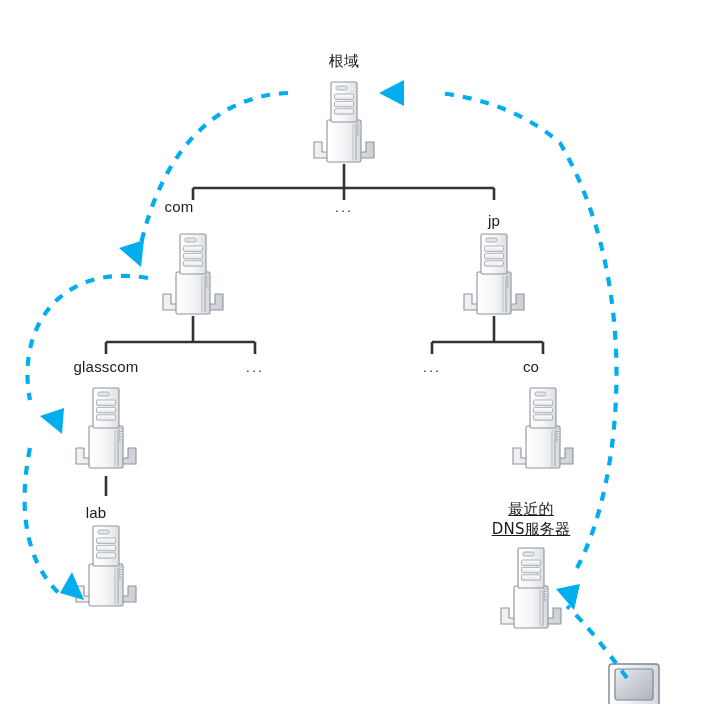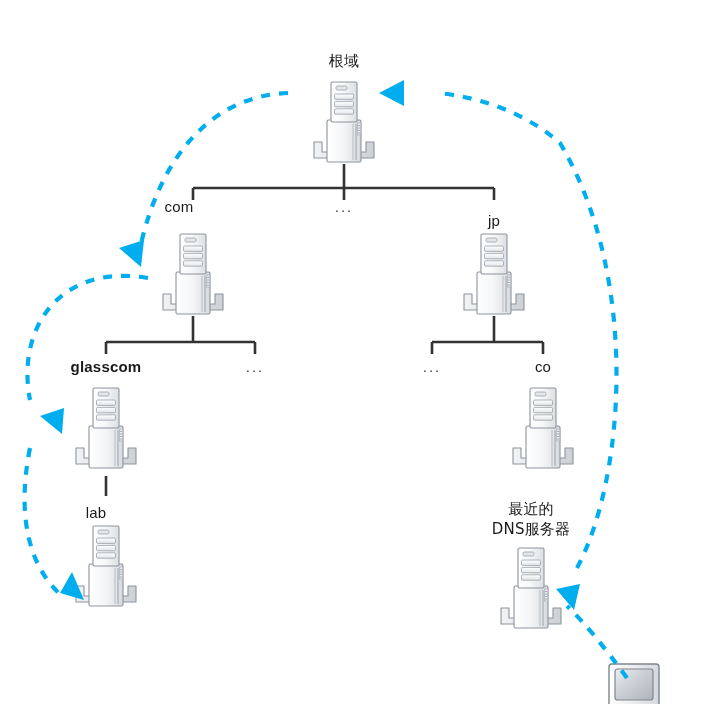--- a/index.html
+++ b/index.html
@@ -177,31 +177,31 @@
   </svg>
 
   <div class="label" style="left:344px;top:4px;transform:translateX(-50%);">根域</div>
 
   <div class="label" style="left:179px;top:150px;transform:translateX(-50%);">com</div>
 
   <div class="dots" style="left:344px;top:150px;transform:translateX(-50%);">...</div>
 
   <div class="label" style="left:494px;top:164px;transform:translateX(-50%);">jp</div>
 
-  <div class="label" style="left:106px;top:310px;transform:translateX(-50%);font-weight:bold;">glasscom</div>
+  <div class="label" style="left:106px;top:310px;transform:translateX(-50%);">glasscom</div>
 
   <div class="dots" style="left:255px;top:310px;transform:translateX(-50%);">...</div>
 
   <div class="dots" style="left:432px;top:310px;transform:translateX(-50%);">...</div>
 
-  <div class="label" style="left:543px;top:310px;transform:translateX(-50%);text-align:right;">co</div>
+  <div class="label" style="left:531px;top:310px;transform:translateX(-50%);text-align:right;">co</div>
 
   <div class="label" style="left:96px;top:456px;transform:translateX(-50%);">lab</div>
 
-  <div class="label cn two" style="left:531px;top:452px;transform:translateX(-50%);">
+  <div class="label cn two" style="left:531px;top:452px;transform:translateX(-50%);text-decoration:underline;">
     <div>最近的</div>
     <div>DNS服务器</div>
   </div>
 
   <div class="label cn" style="left:634px;top:676px;transform:translateX(-50%);">客户端计算机</div>
 
 
 </div>
 
 </body></html>

